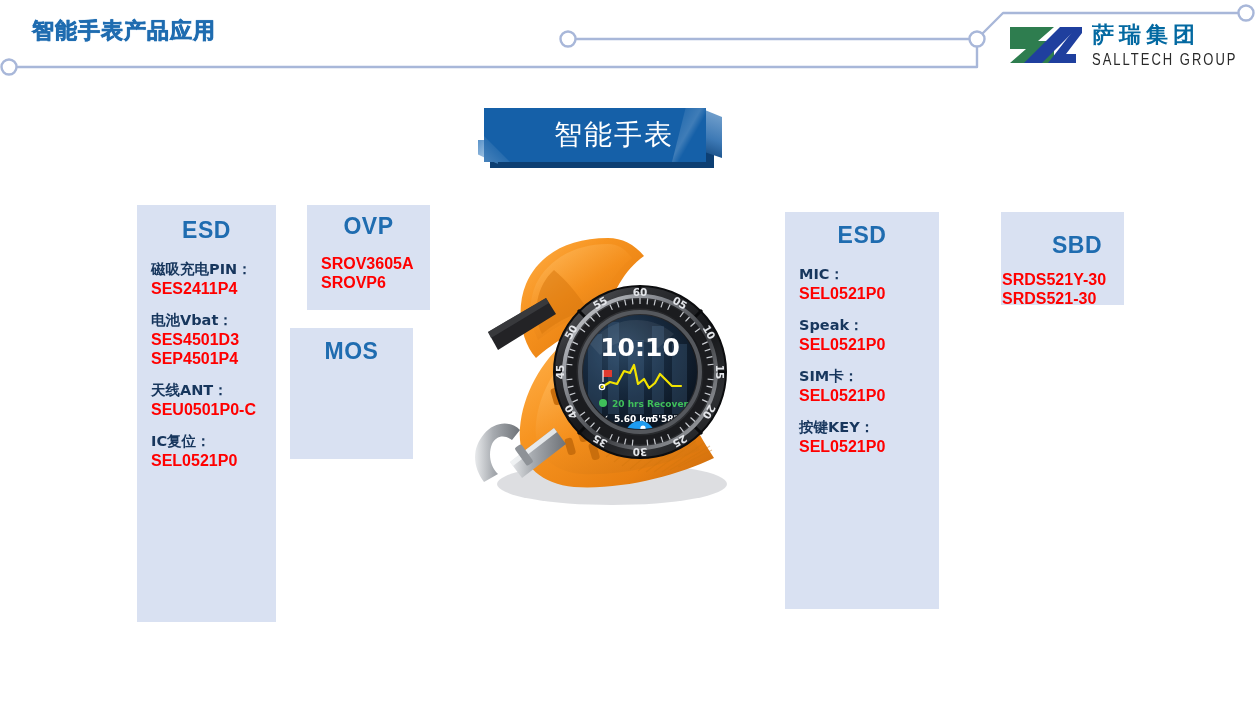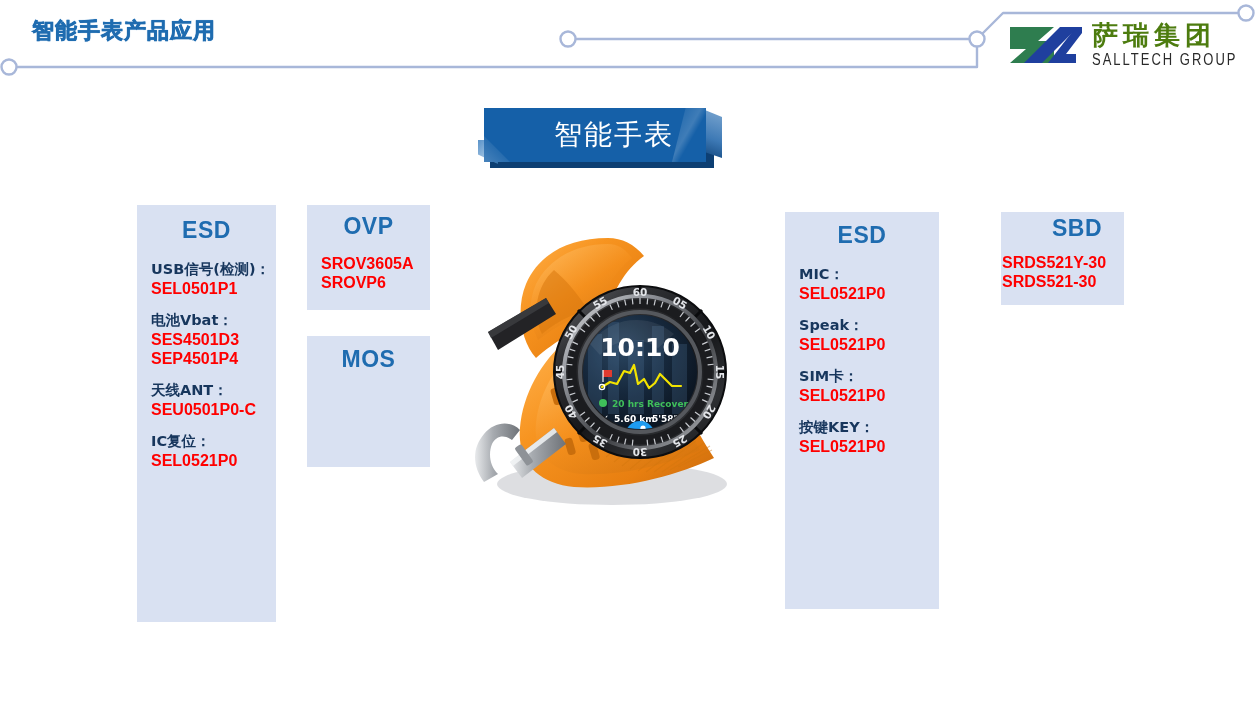--- a/index.html
+++ b/index.html
@@ -19,21 +19,21 @@
     letter-spacing: 1px; white-space: nowrap;
     -webkit-text-stroke: 0.5px #1f6cb0;
     text-shadow: 0 0 1px #2a7bc0;
   }
 
   
   #logo { position: absolute; left: 1008px; top: 20px; width: 232px; height: 52px; }
   #logo-mark { position: absolute; left: 0; top: 4px; width: 76px; height: 42px; }
   #logo-text-wrap { position: absolute; left: 84px; top: 0px; width: 150px; }
   #logo-cn {
-    font-size: 26px; font-weight: bold; color: #4d7c0f;
+    font-size: 22px; font-weight: bold; color: #0369a1;
     letter-spacing: 5px; line-height: 30px; white-space: nowrap;
     font-family: "DejaVu Sans", "Liberation Sans", sans-serif;
   }
   #logo-en {
     font-size: 13px; color: #2a2a2a; letter-spacing: 2.0px;
     line-height: 16px; white-space: nowrap; font-weight: 500;
     transform: scaleY(1.25); transform-origin: left top;
   }
 
   
@@ -94,30 +94,30 @@
   }
 
   #panel-esd-left  { left:137px; top:205px; width:139px; height:417px; }
   #panel-esd-left .panel-title { padding-top: 12px; }
   #panel-esd-left .panel-body  { padding-top: 16px; }
 
   #panel-ovp { left:307px; top:205px; width:123px; height:105px; }
   #panel-ovp .panel-title { padding-top: 8px; }
   #panel-ovp .panel-body  { padding-top: 14px; }
 
-  #panel-mos { left:307px; top:328px; width:123px; height:131px;margin-top:8px; }
+  #panel-mos { left:290px; top:328px; width:123px; height:131px; }
   #panel-mos .panel-title { padding-top: 10px; }
   #panel-mos .panel-body  { padding-top: 12px; }
 
   #panel-esd-right { left:785px; top:212px; width:154px; height:397px; }
   #panel-esd-right .panel-title { padding-top: 10px; }
   #panel-esd-right .panel-body  { padding-top: 16px; }
 
   #panel-sbd { left:1001px; top:212px; width:123px; height:93px; }
-  #panel-sbd .panel-title { padding-top: 3px; margin-left: 29px; }
+  #panel-sbd .panel-title { padding-top: 20px; margin-left: 29px; }
   #panel-sbd .panel-body  { padding-top: 11px; padding-left: 1px; }
 
   
   #watch { position: absolute; left: 462px; top: 222px; width: 290px; height: 300px; }
 </style>
 </head>
 <body>
 
 <div id="slide">
 
@@ -162,22 +162,22 @@
       <div class="banner-notch-tr"></div>
       <div class="banner-notch-bl"></div>
     </div>
     <div id="banner-label">智能手表</div>
   </div>
 
   <div class="panel" id="panel-esd-left">
     <div class="panel-title">ESD</div>
     <div class="panel-body">
       <div class="grp">
-        <div class="grp-label">USB信号(检测)：</div>
-        <div class="grp-part">SEL0501P1</div>
+        <div class="grp-label">磁吸充电PIN：</div>
+        <div class="grp-part">SES2411P4</div>
       </div>
       <div class="grp">
         <div class="grp-label">电池Vbat：</div>
         <div class="grp-part">SES4501D3</div>
         <div class="grp-part">SEP4501P4</div>
       </div>
       <div class="grp">
         <div class="grp-label">天线ANT：</div>
         <div class="grp-part">SEU0501P0-C</div>
       </div>

